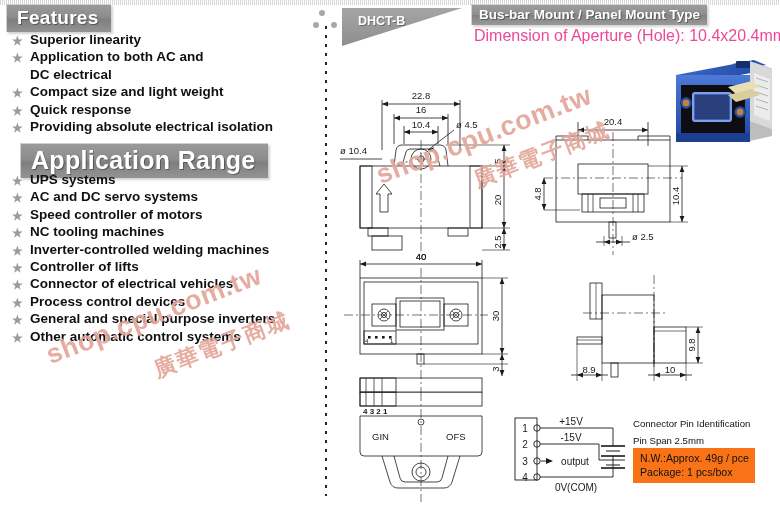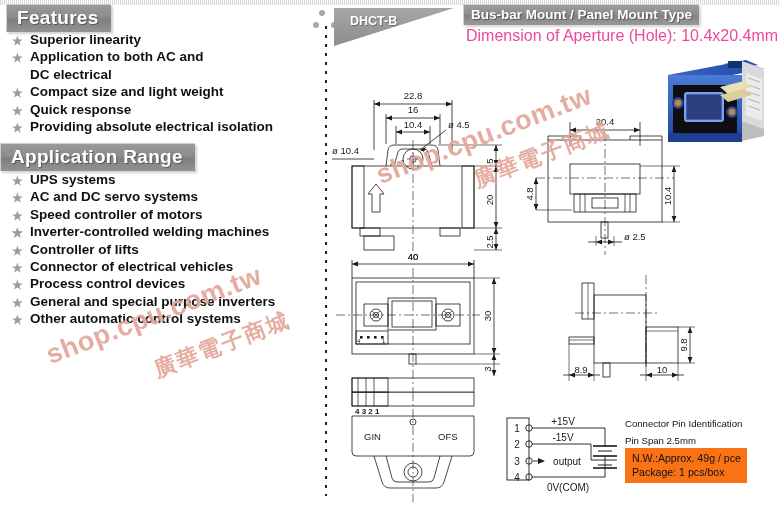--- a/index.html
+++ b/index.html
@@ -25,21 +25,21 @@
     color:#ffffff;
     font-weight:bold;
     letter-spacing:.3px;
     padding:2px 12px 3px 10px;
     border-top:1px solid #cfcfcf;
     border-left:1px solid #cfcfcf;
     text-shadow:1px 1px 0 rgba(0,0,0,.35);
     box-shadow:2px 2px 2px rgba(0,0,0,.18);
   }
   #features-head{position:absolute;left:6px;top:4px;font-size:19px;}
-  #apprange-head{position:absolute;left:0;top:143px;font-size:19px;}
+  #apprange-head{position:absolute;left:20px;top:143px;font-size:25px;}
 
   ul.bullets{list-style:none;margin:0;padding:0;position:absolute;}
   ul.bullets li{
     position:relative;
     padding-left:22px;
     font-size:13.5px;
     font-weight:bold;
     color:#101010;
     line-height:16.4px;
     margin-bottom:1px;
@@ -54,21 +54,21 @@
   #features-list li.sub{padding-left:22px;}
 
   
   .v-divider{position:absolute;left:325px;top:26px;width:2px;height:470px;
     background:repeating-linear-gradient(180deg,#222 0 3px,rgba(0,0,0,0) 3px 9px);}
 
   
   .deco-dot{position:absolute;border-radius:50%;background:#a8a8a8;}
 
   
-  .right-col{position:absolute;left:322px;top:0;width:450px;height:442px;}
+  .right-col{position:absolute;left:330px;top:0;width:450px;height:442px;}
 
   .model-tag{
     position:absolute;left:12px;top:8px;width:120px;height:38px;
     color:#ffffff;font-size:12.5px;font-weight:bold;
     display:flex;align-items:flex-start;padding-top:6px;padding-left:16px;
     box-sizing:border-box;
   }
   .model-tag .tri{
     position:absolute;left:0;top:0;width:120px;height:38px;
     background:linear-gradient(180deg,#a5a5a5,#8e8e8e);
@@ -156,21 +156,21 @@
         <span>Providing absolute electrical isolation</span>
       </li>
     </ul>
 
     <div class="section-head" id="apprange-head">Application Range</div>
 
     <ul class="bullets" id="apprange-list">
       <li><span class="star">★</span><span>UPS systems</span></li>
       <li><span class="star">★</span><span>AC and DC servo systems</span></li>
       <li><span class="star">★</span><span>Speed controller of motors</span></li>
-      <li><span class="star">★</span></li>
+      <li><span class="star">★</span><span>NC tooling machines</span></li>
       <li><span class="star">★</span><span>Inverter-controlled welding machines</span></li>
       <li><span class="star">★</span><span>Controller of lifts</span></li>
       <li><span class="star">★</span><span>Connector of electrical vehicles</span></li>
       <li><span class="star">★</span><span>Process control devices</span></li>
       <li><span class="star">★</span><span>General and special purpose inverters</span></li>
       <li><span class="star">★</span><span>Other automatic control systems</span></li>
     </ul>
   </div>
 
   <div class="deco-dot" style="left:319px;top:10px;width:6px;height:6px;"></div>

